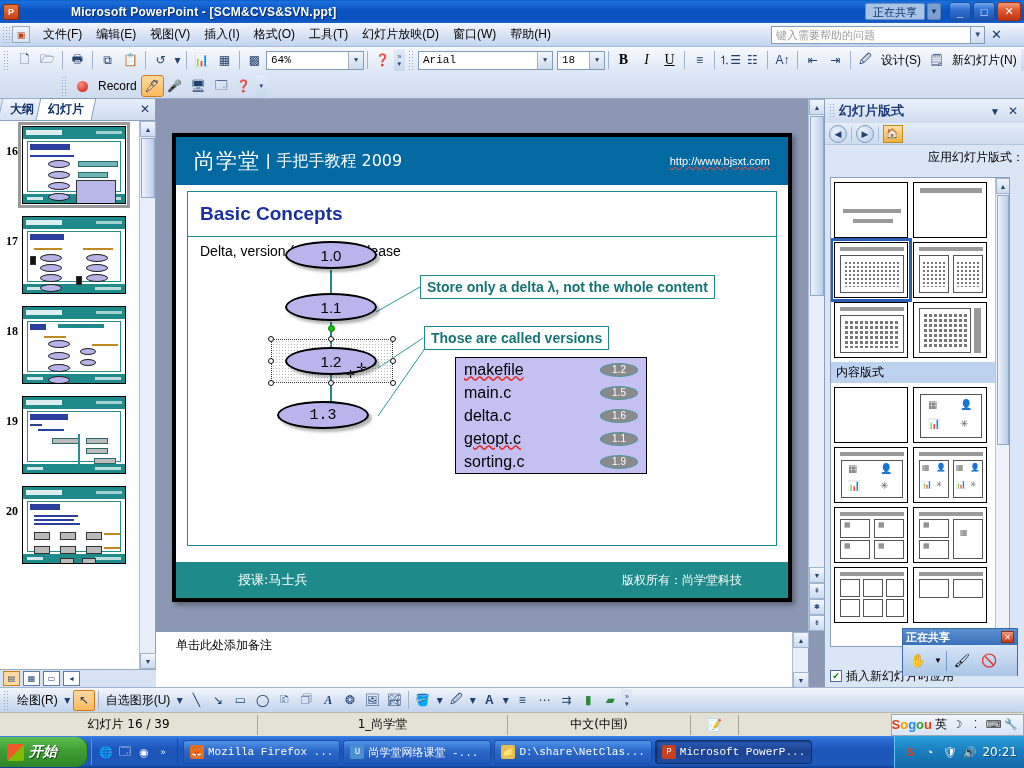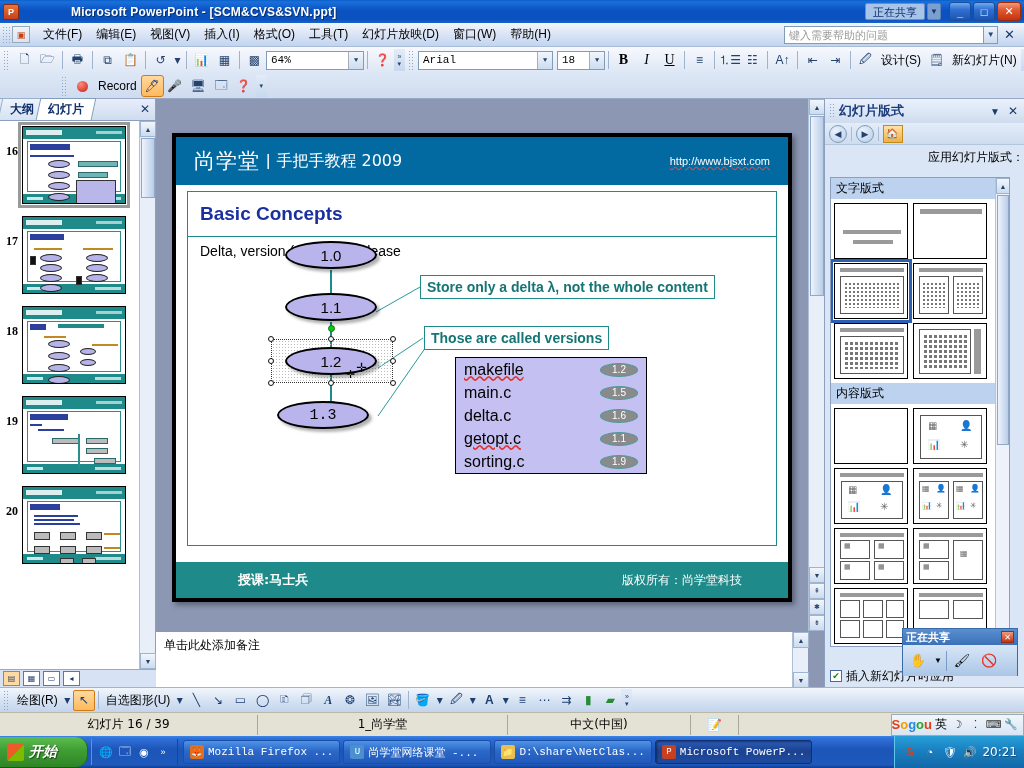--- a/index.html
+++ b/index.html
@@ -48,21 +48,21 @@
     display:flex; align-items:center; border-bottom:1px solid #a8bcd8;
   }
   .menu-grip { width:8px; height:18px; margin:0 2px 0 2px;
     background-image: radial-gradient(circle, #8fa8c8 38%, transparent 40%);
     background-size: 3px 3px; }
   .menu-appicon { width:18px;height:17px;margin-right:6px;
     background: linear-gradient(to bottom,#f0f4fb,#d8e4f4); border:1px solid #9ab;
     display:flex;align-items:center;justify-content:center; font-size:9px; color:#c4400f;}
   .menu-item { padding:3px 7px; font-size:12px; color:#000; white-space:nowrap;
     font-family:"Liberation Sans",sans-serif; }
-  .menu-right { margin-left:auto; display:flex; align-items:center; padding-right:9px; }
+  .menu-right { margin-left:auto; display:flex; align-items:center; padding-right:22px; }
   .ask-box { width:200px; height:18px; background:#fff; border:1px solid #7f9db9;
     font-size:11px; color:#9b9b9b; padding:1px 4px; line-height:15px; }
   .ask-caret { width:14px;height:18px; background:linear-gradient(to bottom,#eef3fa,#cfdcef);
     border:1px solid #7f9db9; border-left:none; font-size:8px; text-align:center; line-height:16px; color:#2a4a7a;}
   .ask-x { margin-left:6px; font-size:13px; font-weight:bold; color:#1a3a6a; }
 
   
   .toolbar-zone {
     position:absolute; left:0; top:47px; width:1024px; height:52px;
     background: linear-gradient(to bottom,#f7f9fd,#dde7f6 50%,#cfdcef);
@@ -162,21 +162,21 @@
     text-decoration: underline; text-decoration-color:#d0504a; text-decoration-style: wavy;}
   .slide-body { position:absolute; left:11px; top:54px; right:11px; bottom:52px;
     border:1px solid #1e8a8a; }
   .sb-title { height:45px; border-bottom:1px solid #1e8a8a; display:flex; align-items:center;
     padding-left:12px; }
   .sb-title span { font-size:19px; font-weight:bold; color:#1a2fa0;
     font-family:"Liberation Sans",sans-serif; }
   .sb-sub { padding:6px 0 0 12px; font-size:14px; color:#000; font-family:"Liberation Sans",sans-serif;}
   .slide-footer { position:absolute; left:0; bottom:0; width:100%; height:36px; background:#1e8a8a;
     display:flex; align-items:center; }
-  .sf-left { padding-left:62px; font-size:13px; color:#fff; font-weight:bold;
+  .sf-left { padding-left:62px; font-size:13px; color:#fff; font-weight:normal;
     font-family:"DejaVu Sans",sans-serif;}
   .sf-right { margin-left:auto; padding-right:46px; font-size:12px; color:#fff;
     font-family:"DejaVu Sans",sans-serif;}
 
   
   .diagram { position:absolute; left:0; top:0; width:100%; height:100%; pointer-events:none;}
   .node { position:absolute; width:92px; height:28px; border-radius:50%;
     background:#b9b4ec; border:2px solid #000; display:flex; align-items:center;
     justify-content:center; font-size:15px; color:#000;
     font-family:"Liberation Sans",sans-serif;
@@ -197,21 +197,21 @@
   .rel-row { display:flex; align-items:center; padding:0 8px; height:23px; }
   .rel-name { font-size:16px; color:#000; font-family:"Liberation Sans",sans-serif; flex:1;}
   .rel-name.squiggle { text-decoration: underline; text-decoration-color:#e03030;
     text-decoration-style: wavy; }
   .rel-ver { width:38px; height:14px; border-radius:50%; background:#8a8a8a;
     border:1px solid #4c9a9a; color:#fff; font-size:10px; display:flex;
     align-items:center; justify-content:center; font-family:"Liberation Sans",sans-serif;}
 
   .notes { position:absolute; left:0; top:532px; width:652px; height:56px;
     background:#fff; border-top:1px solid #7f9db9; }
-  .notes-text { padding:5px 8px; font-size:12px; color:#000;
+  .notes-text { padding:5px 20px; font-size:12px; color:#000;
     font-family:"DejaVu Sans","Liberation Sans",sans-serif; }
   .notes-scroll { position:absolute; right:0; top:0; width:16px; height:56px;
     background:#e9eff8; border-left:1px solid #adc0d8; }
 
   
   .taskpane { position:absolute; left:824px; top:99px; width:200px; height:588px;
     background:#dae5f5; border-left:1px solid #8aa0bd; }
   .tp-head { height:24px; display:flex; align-items:center; padding-left:4px;
     background:linear-gradient(to bottom,#eaf1fb,#cfdcef); }
   .tp-grip { width:6px;height:16px; background-image: radial-gradient(circle,#8da6c6 38%,transparent 40%);
@@ -682,21 +682,20 @@
       <div class="navbtn">◀</div>
       <div class="navsep"></div>
       <div class="navbtn">▶</div>
       <div class="navsep"></div>
       <div class="homebtn">🏠</div>
     </div>
 
     <div class="tp-label">应用幻灯片版式：</div>
 
     <div class="tp-list">
-      <div class="tp-sect">文字版式</div>
       <div class="tp-grid">
 
         <div class="tp-cell">
           <div class="ly-bar" style="left:8px;top:26px;width:58px;height:4px"></div>
           <div class="ly-bar" style="left:18px;top:36px;width:40px;height:4px"></div>
         </div>
         <div class="tp-cell">
           <div class="ly-bar" style="left:6px;top:5px;width:62px;height:5px"></div>
         </div>
 

